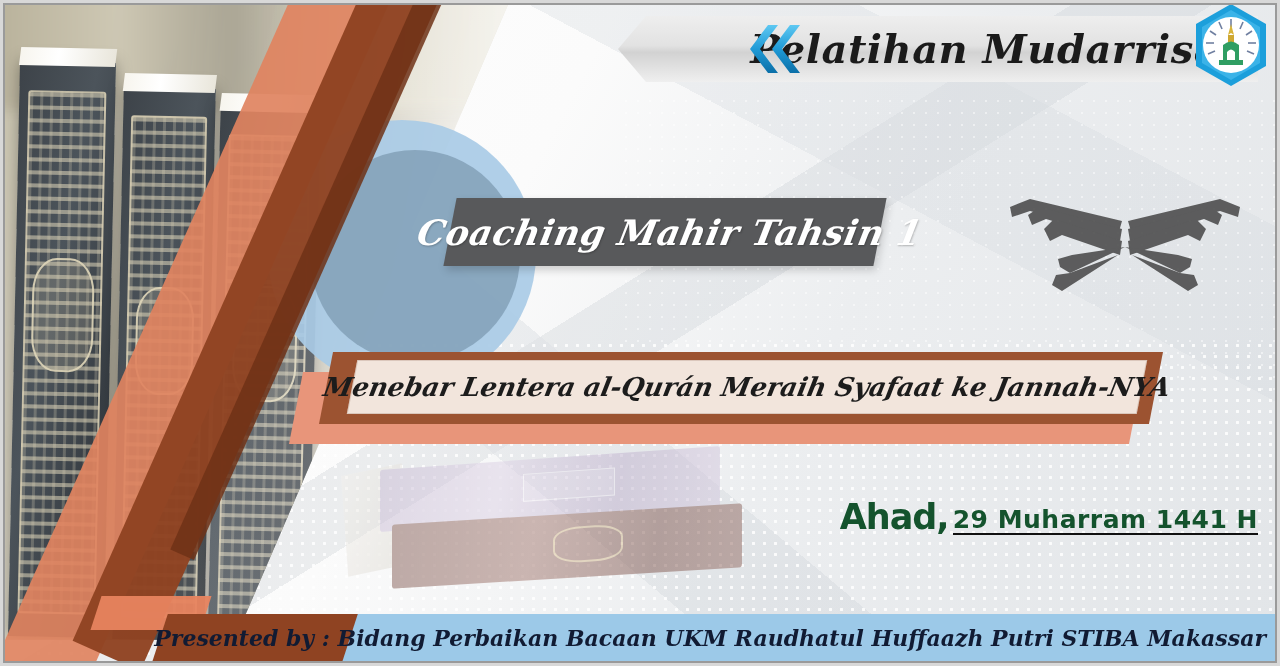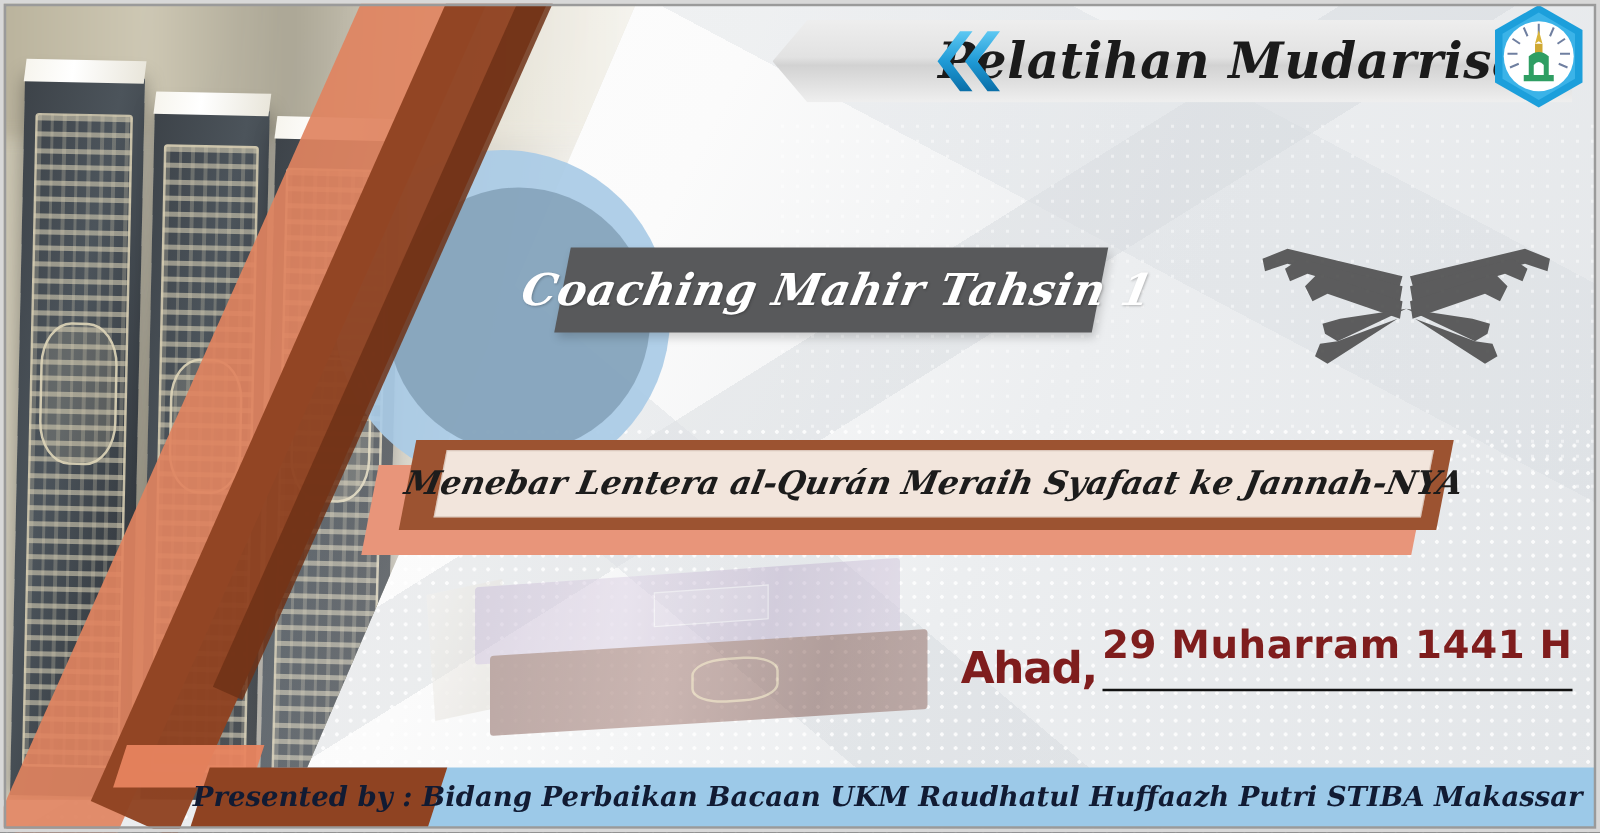--- a/index.html
+++ b/index.html
@@ -264,32 +264,32 @@
     white-space:nowrap;
     z-index:21;
   }
 
   
   .date-block{
     position:absolute;right:22px;top:500px;
     z-index:25;
     text-align:right;
     font-family:"DejaVu Sans",sans-serif;
-    color:#7f1d1d;
+    color:#14532d;
   }
   .date-row1{
     display:flex;align-items:flex-end;justify-content:flex-end;gap:4px;
   }
   .date-day{
     font-size:35px;font-weight:bold;letter-spacing:-1px;line-height:1;
   }
   .date-hijri{
-    font-size:31px;font-weight:bold;line-height:1.05;
+    font-size:25px;font-weight:bold;line-height:1.05;
     border-bottom:2px solid #111;
-    padding-bottom:18px;
+    padding-bottom:0;
     letter-spacing:.5px;
   }
   .date-greg{
     font-size:25px;font-weight:bold;letter-spacing:.5px;
     margin-top:5px;line-height:1.05;
   }
 
   
   .footer-band{
     position:absolute;left:218px;right:4px;bottom:4px;height:48px;

